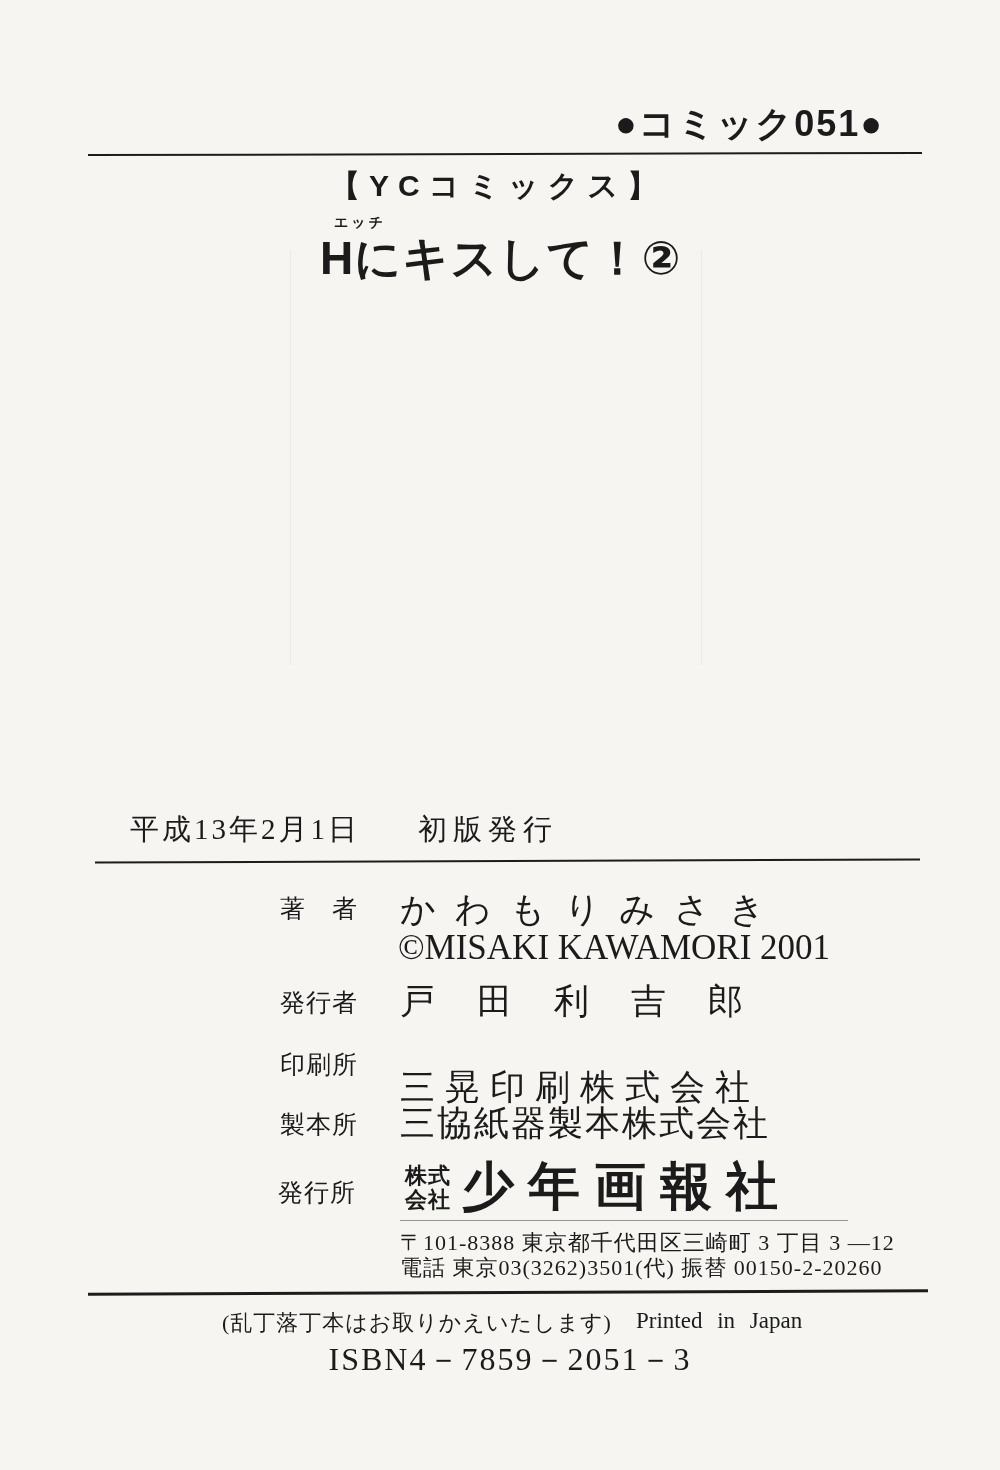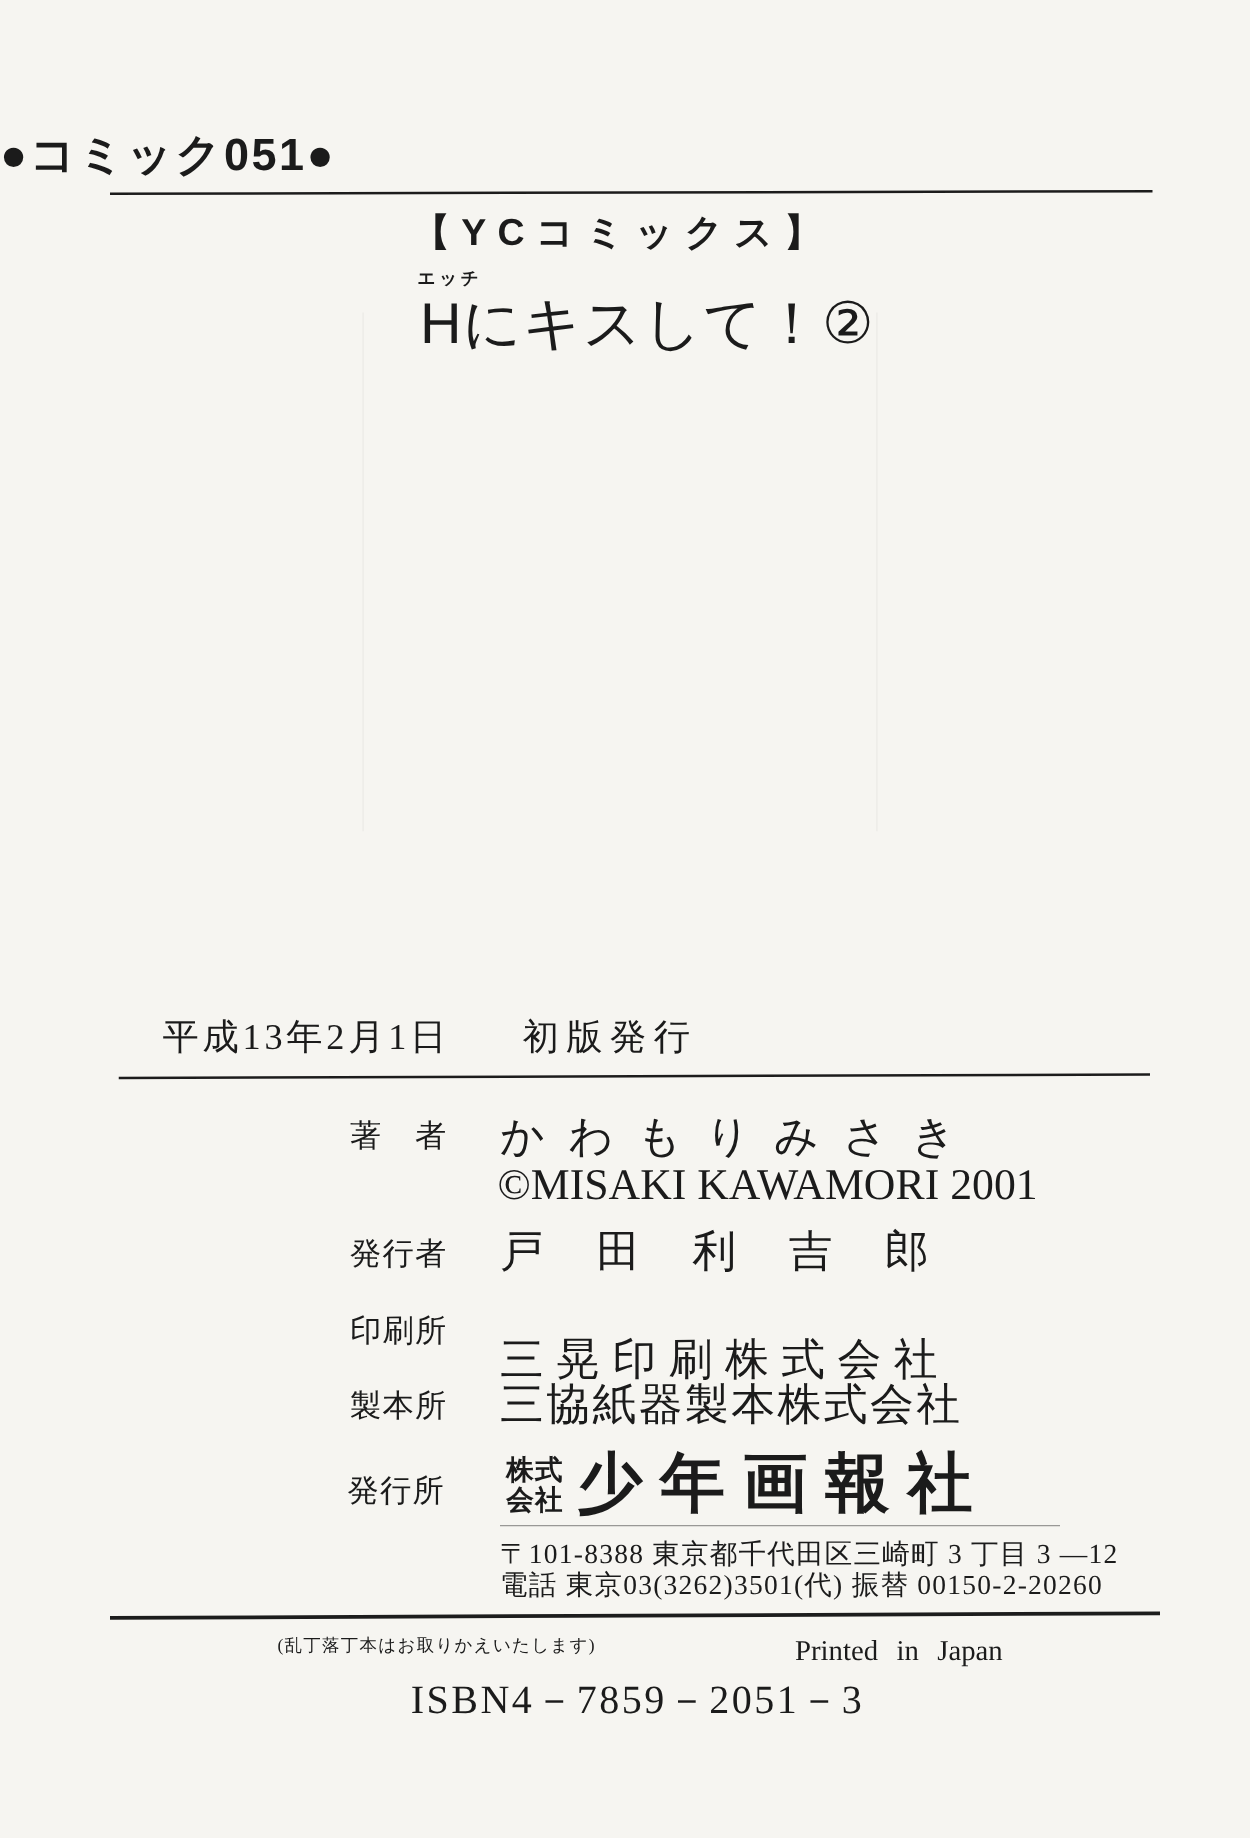--- a/index.html
+++ b/index.html
@@ -7,27 +7,27 @@
   .page{
     position:relative;
     width:1000px;height:1470px;
     background:#f6f5f1;
     overflow:hidden;
     font-family:"Liberation Serif","DejaVu Serif",serif;
     color:#1b1b1b;
   }
   .gothic{font-family:"Liberation Sans","DejaVu Sans",sans-serif;}
   .abs{position:absolute;}
-  .series-code{top:100px;left:0;width:884px;text-align:left;
+  .series-code{top:100px;left:0;width:884px;text-align:right;
     font-size:36px;font-weight:bold;letter-spacing:2px;}
   .rule{background:#1c1c1c;}
   .rule1{top:153px;left:88px;width:834px;height:2px;transform:rotate(-0.15deg);}
   .imprint{top:166px;left:330px;font-size:30px;font-weight:bold;letter-spacing:9px;}
   .furigana{top:214px;left:334px;font-size:14px;font-weight:bold;letter-spacing:3px;}
-  .book-title{top:228px;left:336px;font-size:46px;font-weight:normal;letter-spacing:1px;}
+  .book-title{top:228px;left:320px;font-size:46px;font-weight:bold;letter-spacing:1px;}
   .ghost-box{top:250px;left:290px;width:410px;height:415px;
     border-left:1px solid rgba(100,100,95,0.07);
     border-right:1px solid rgba(100,100,95,0.07);}
   .edition-line{top:810px;left:130px;font-size:29px;letter-spacing:3px;}
   .edition-line .ed{margin-left:58px;letter-spacing:6px;}
   .rule2{top:860px;left:95px;width:825px;height:2px;transform:rotate(-0.2deg);}
   .label{font-size:25px;letter-spacing:1px;}
   .value{font-size:35px;}
   .row-author-label{top:892px;left:280px;}
   .row-author-value{top:886px;left:400px;letter-spacing:19px;}
@@ -38,21 +38,21 @@
   .row-printer-value{top:1064px;left:400px;letter-spacing:10px;}
   .row-binder-label{top:1108px;left:280px;}
   .row-binder-value{top:1100px;left:400px;letter-spacing:2px;}
   .row-pubco-label{top:1176px;left:278px;}
   .corp-stack{top:1164px;left:405px;font-size:22px;font-weight:bold;line-height:1.1;letter-spacing:1px;}
   .pub-name{top:1152px;left:462px;font-size:52px;font-weight:bold;letter-spacing:14px;}
   .pub-underline{top:1220px;left:400px;width:448px;height:1px;background:rgba(40,40,40,0.45);}
   .addr1{top:1228px;left:400px;font-size:22px;letter-spacing:1px;text-align:center;}
   .addr2{top:1253px;left:400px;font-size:22px;letter-spacing:1px;}
   .rule3{top:1291px;left:88px;width:840px;height:3px;transform:rotate(-0.25deg);}
-  .note{top:1308px;left:222px;font-size:14px;letter-spacing:1px;}
+  .note{top:1308px;left:222px;font-size:22px;letter-spacing:1px;}
   .printed{top:1308px;left:636px;font-size:23px;word-spacing:9px;}
   .isbn{top:1338px;left:0;width:1020px;text-align:center;font-size:32px;letter-spacing:2px;}
 </style>
 </head>
 <body>
 
 <div class="page">
 
   <div class="abs series-code gothic">●コミック051●</div>
 

